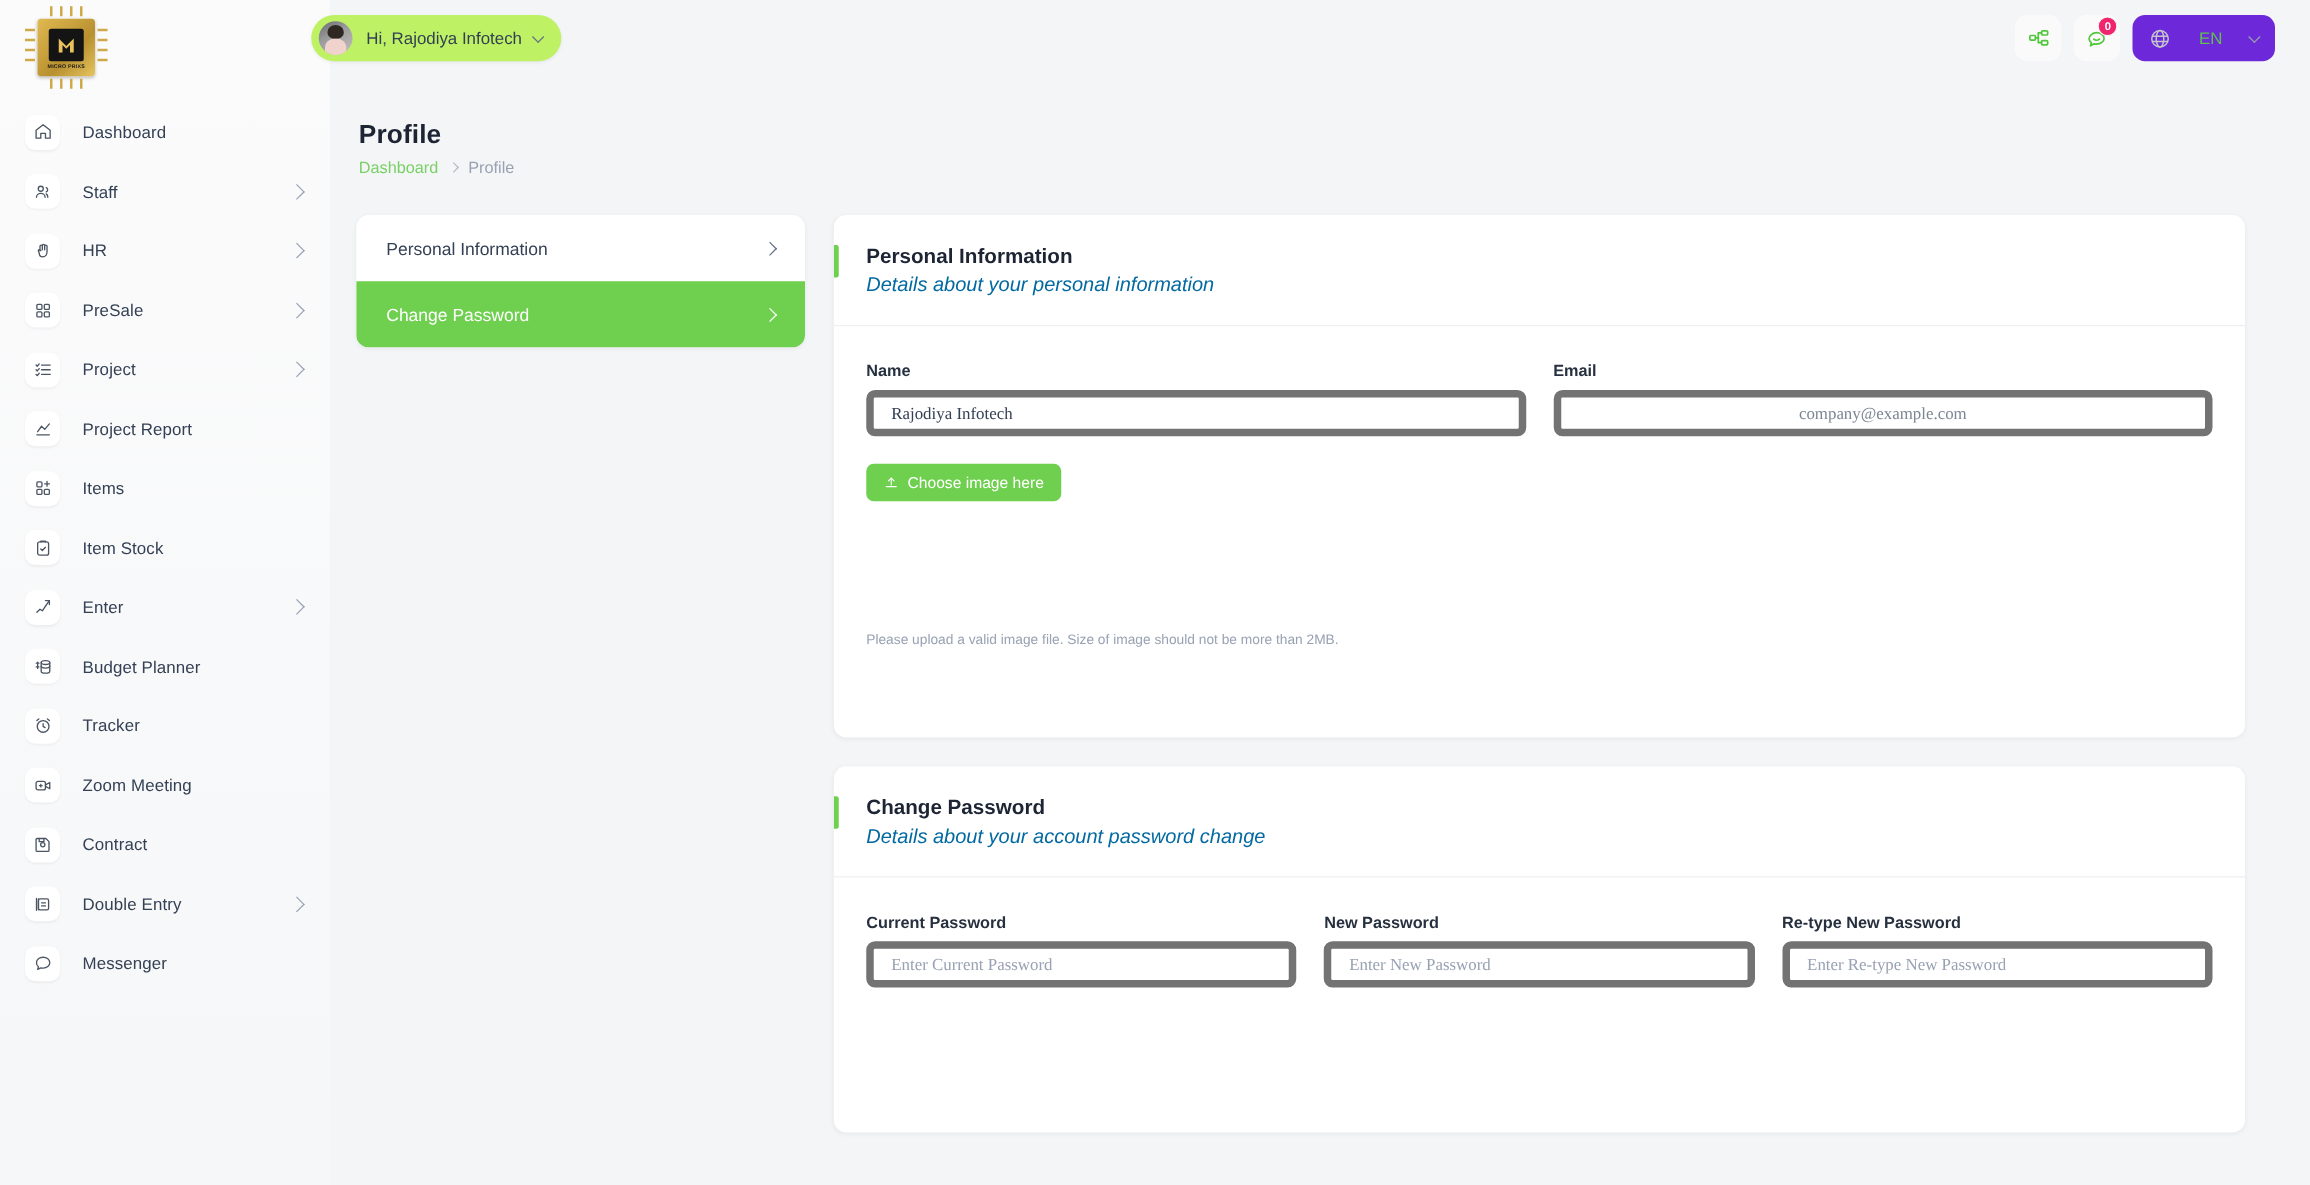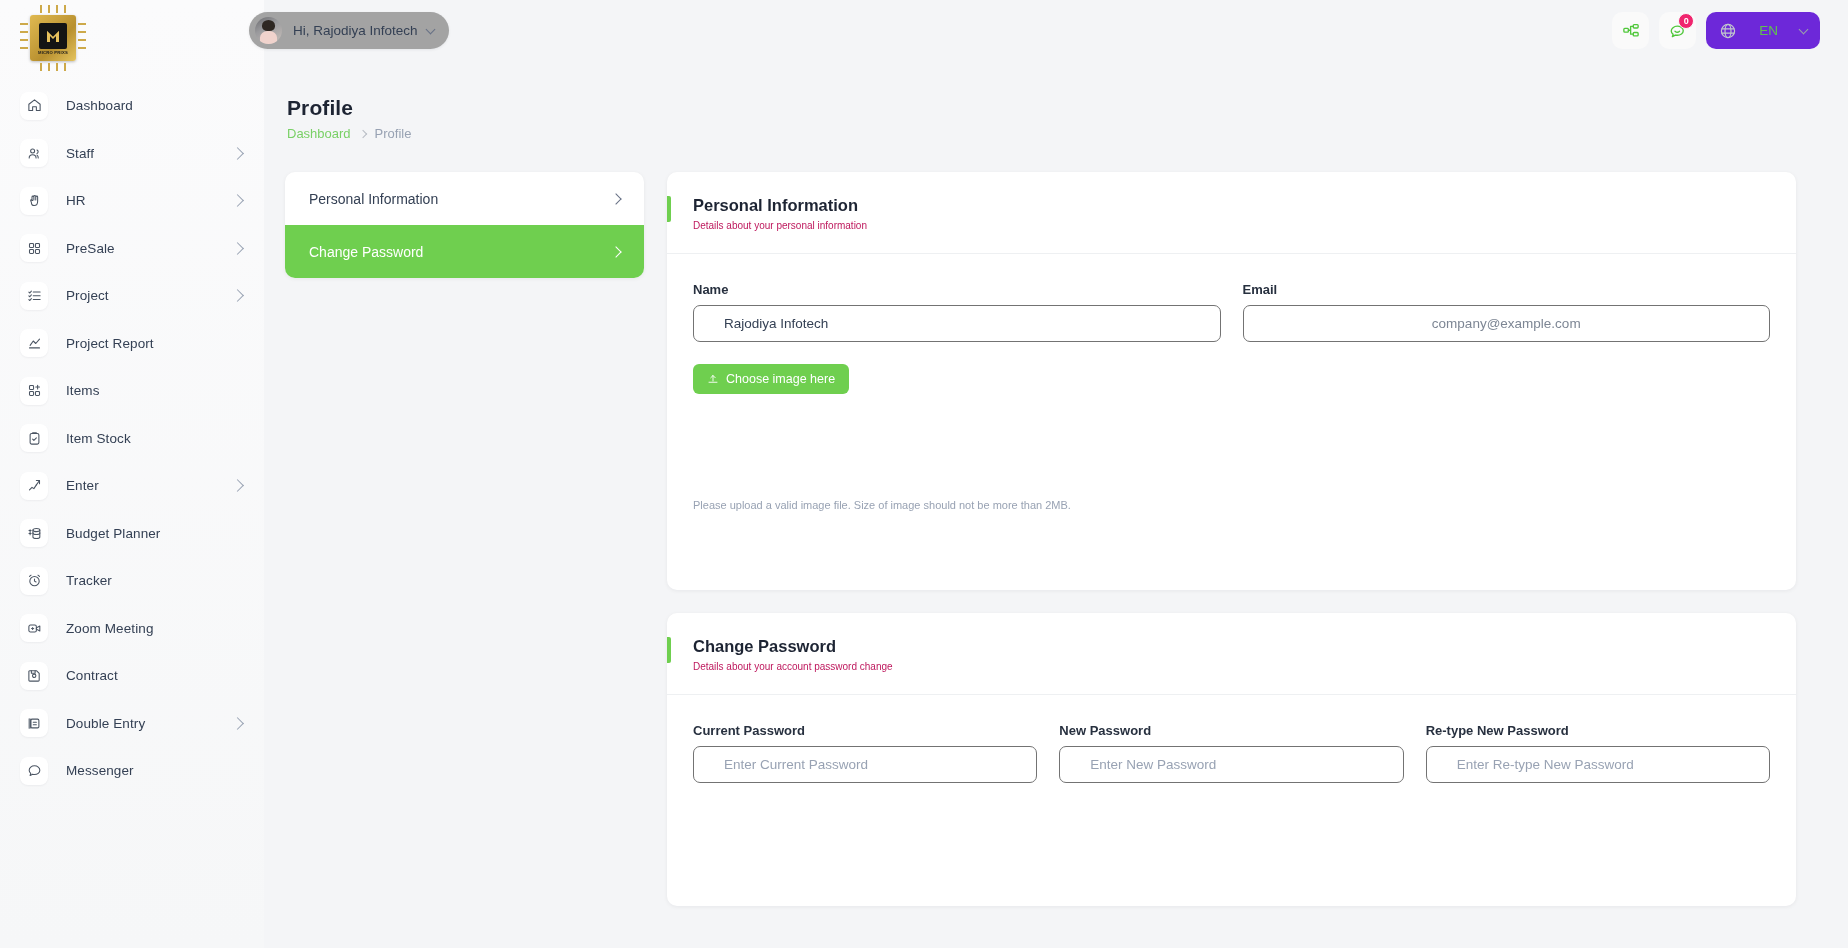--- a/index.html
+++ b/index.html
@@ -70,21 +70,21 @@
     border-right: 1.6px solid #98a2b3; border-top: 1.6px solid #98a2b3;
     transform: rotate(45deg);
   }
 
   
   #topbar {
     position: absolute; left: 264px; top: 0; right: 0; height: 60px;
   }
   #user-pill {
     position: absolute; left: -15px; top: 12px;
-    height: 37px; background: #a3a3a3; border-radius: 19px;
+    height: 37px; background: #bef264; border-radius: 19px;
     display: flex; align-items: center; padding: 0 15px 0 6px;
     box-shadow: 0 1px 3px rgba(16,24,40,.07); cursor: pointer;
   }
   #avatar {
     width: 27px; height: 27px; border-radius: 50%;
     background: linear-gradient(150deg,#6a6a6e 0%,#9a9a9d 40%,#c9c1bc 100%);
     position: relative; overflow: hidden; flex-shrink: 0;
   }
   #avatar::before {
     content:''; position:absolute; left:7px; top:3px; width:13px; height:11px;
@@ -175,31 +175,31 @@
 
   .card-head {
     position: relative; padding: 24px 0 22px 26px;
     border-bottom: 1px solid #eef0f2;
   }
   .accent {
     position: absolute; left: 0; top: 24px; width: 4px; height: 26px;
     background: #6fcf4f; border-radius: 0 2px 2px 0;
   }
   .card-title { font-size: 16.5px; font-weight: 700; color: #1d2433; }
-  .card-sub { font-size: 10px; color: #be185d; margin-top: 5px; }
+  .card-sub { font-size: 16px; color: #0369a1; margin-top: 5px; font-style: italic; }
 
   .card-body { padding: 28px 26px 0 26px; position: relative; height: 100%; }
 
   .field-label {
     font-size: 13px; font-weight: 700; color: #27303f; margin-bottom: 8px;
   }
   .input {
-    width: 100%; height: 37px; border: 1px solid #737373; border-radius: 7px;
-    padding: 0 30px; font-size: 13.5px; color: #344054;
-    font-family: Liberation Sans, sans-serif; background: #fff; outline: none;
+    width: 100%; height: 37px; border: 6px solid #737373; border-radius: 7px;
+    padding: 0 14px; font-size: 13.5px; color: #344054;
+    font-family: Liberation Serif, serif; background: #fff; outline: none;
   }
   .input::placeholder { color: #98a2b3; }
   .input.ph { color: #7d8694; text-align: center; }
 
   .row2 { display: flex; gap: 22px; }
   .col { flex: 1; }
 
   #btn-choose {
     margin-top: 22px; height: 30px; background: #6fcf4f; border: none;
     border-radius: 6px; color: #fff; font-size: 12.5px; font-weight: 500;

